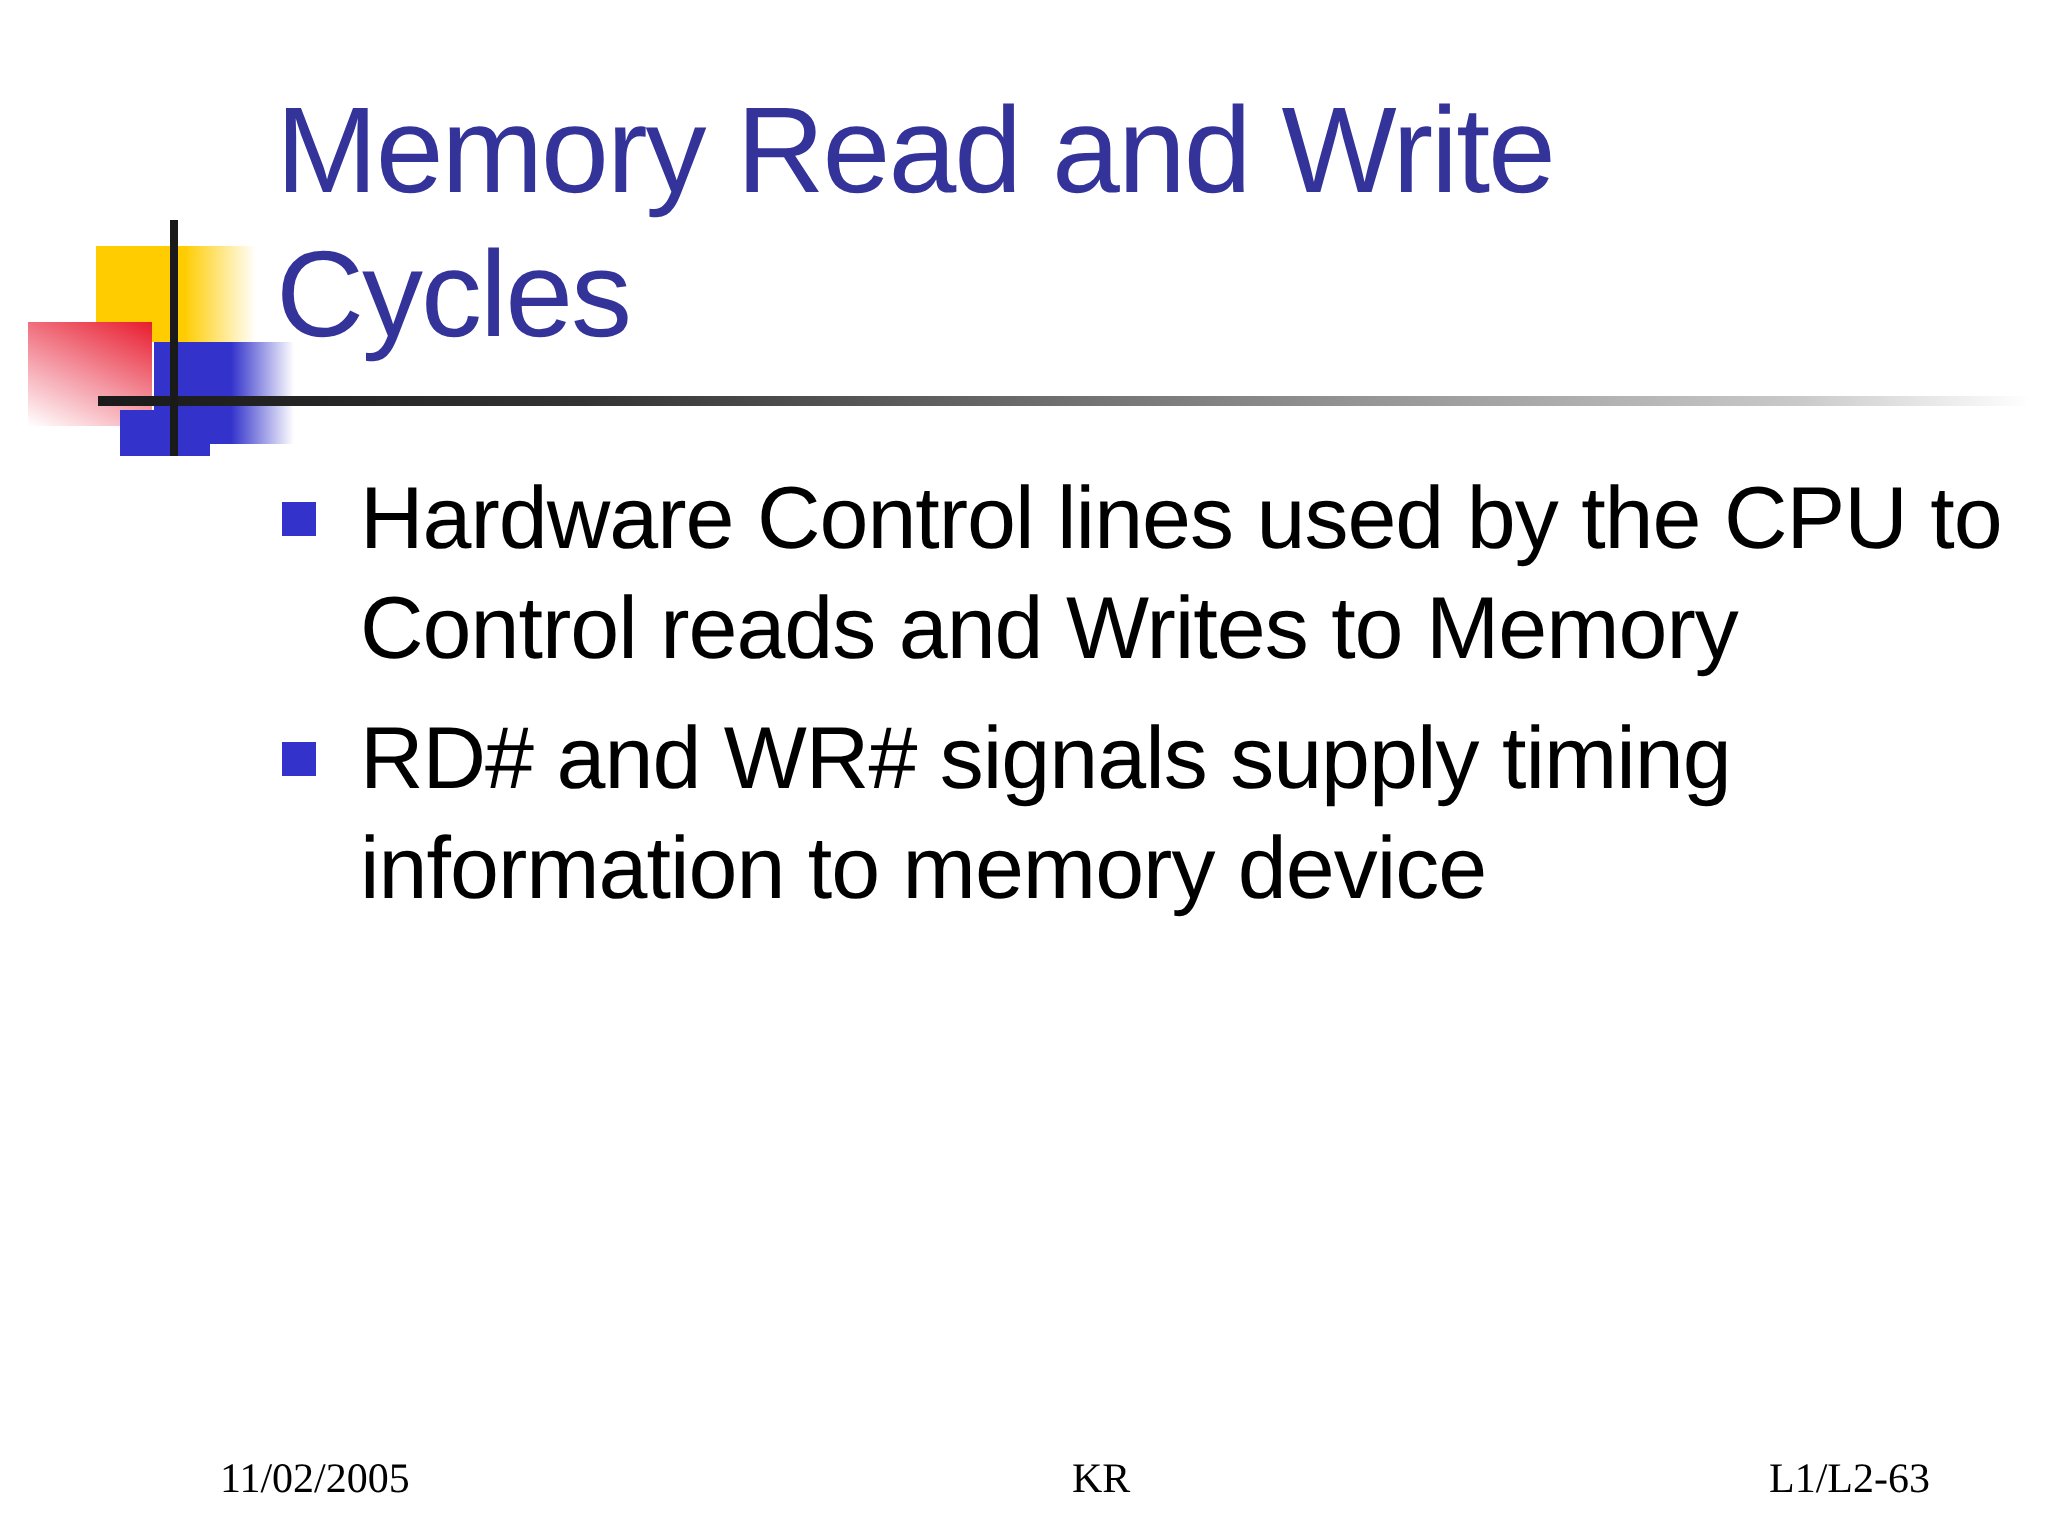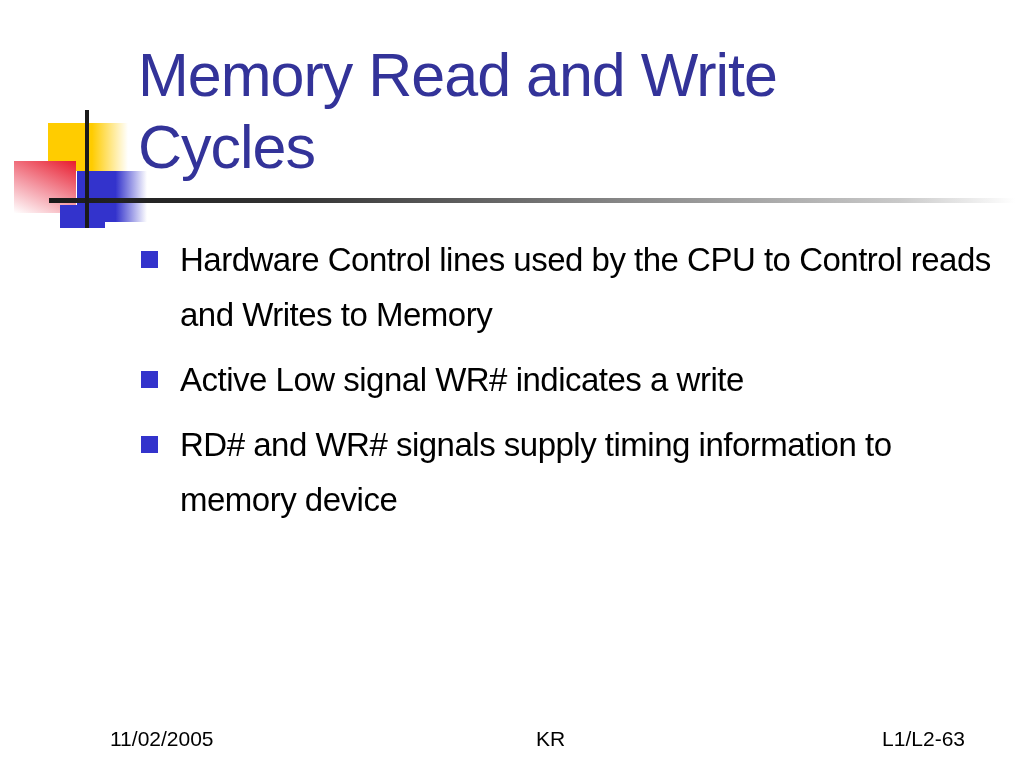--- a/index.html
+++ b/index.html
@@ -91,35 +91,36 @@
     align-items: flex-start;
     margin: 0 0 10px 0;
   }
   .bullet-marker {
     flex: 0 0 17px;
     width: 17px; height: 17px;
     margin: 19px 22px 0 0;
     background: var(--c-bullet_marker, #3333CC);
   }
   .bullet-text {
-    font-size: 33px;
+    font-size: 44px;
     line-height: 55px;
     letter-spacing: -0.5px;
     color: var(--c-body_text, #000000);
     max-width: 835px;
   }
 
   
   .footer-item {
     position: absolute;
     top: 726px;
     font-size: 21px;
     line-height: 26px;
     color: var(--c-body_text, #000000);
     z-index: 6;
+    font-family: Liberation Serif, serif;
   }
   .footer-date   { left: 110px; }
   .footer-author { left: 536px; }
   .footer-number { right: 59px; }
 </style>
 </head>
 <body>
 
 <div class="slide">
 
@@ -133,24 +134,20 @@
   <div class="title">Memory Read and Write Cycles</div>
 
   <div class="content">
     <ul class="bullet-list">
       <li class="bullet-item">
         <span class="bullet-marker"></span>
         <span class="bullet-text">Hardware Control lines used by the CPU to Control reads and Writes to Memory</span>
       </li>
       <li class="bullet-item">
         <span class="bullet-marker"></span>
-        <span class="bullet-text">Active Low signal WR# indicates a write</span>
-      </li>
-      <li class="bullet-item">
-        <span class="bullet-marker"></span>
         <span class="bullet-text">RD# and WR# signals supply timing information to memory device</span>
       </li>
     </ul>
   </div>
 
   <div class="footer-item footer-date">11/02/2005</div>
   <div class="footer-item footer-author">KR</div>
   <div class="footer-item footer-number">L1/L2-63</div>
 
 </div>

